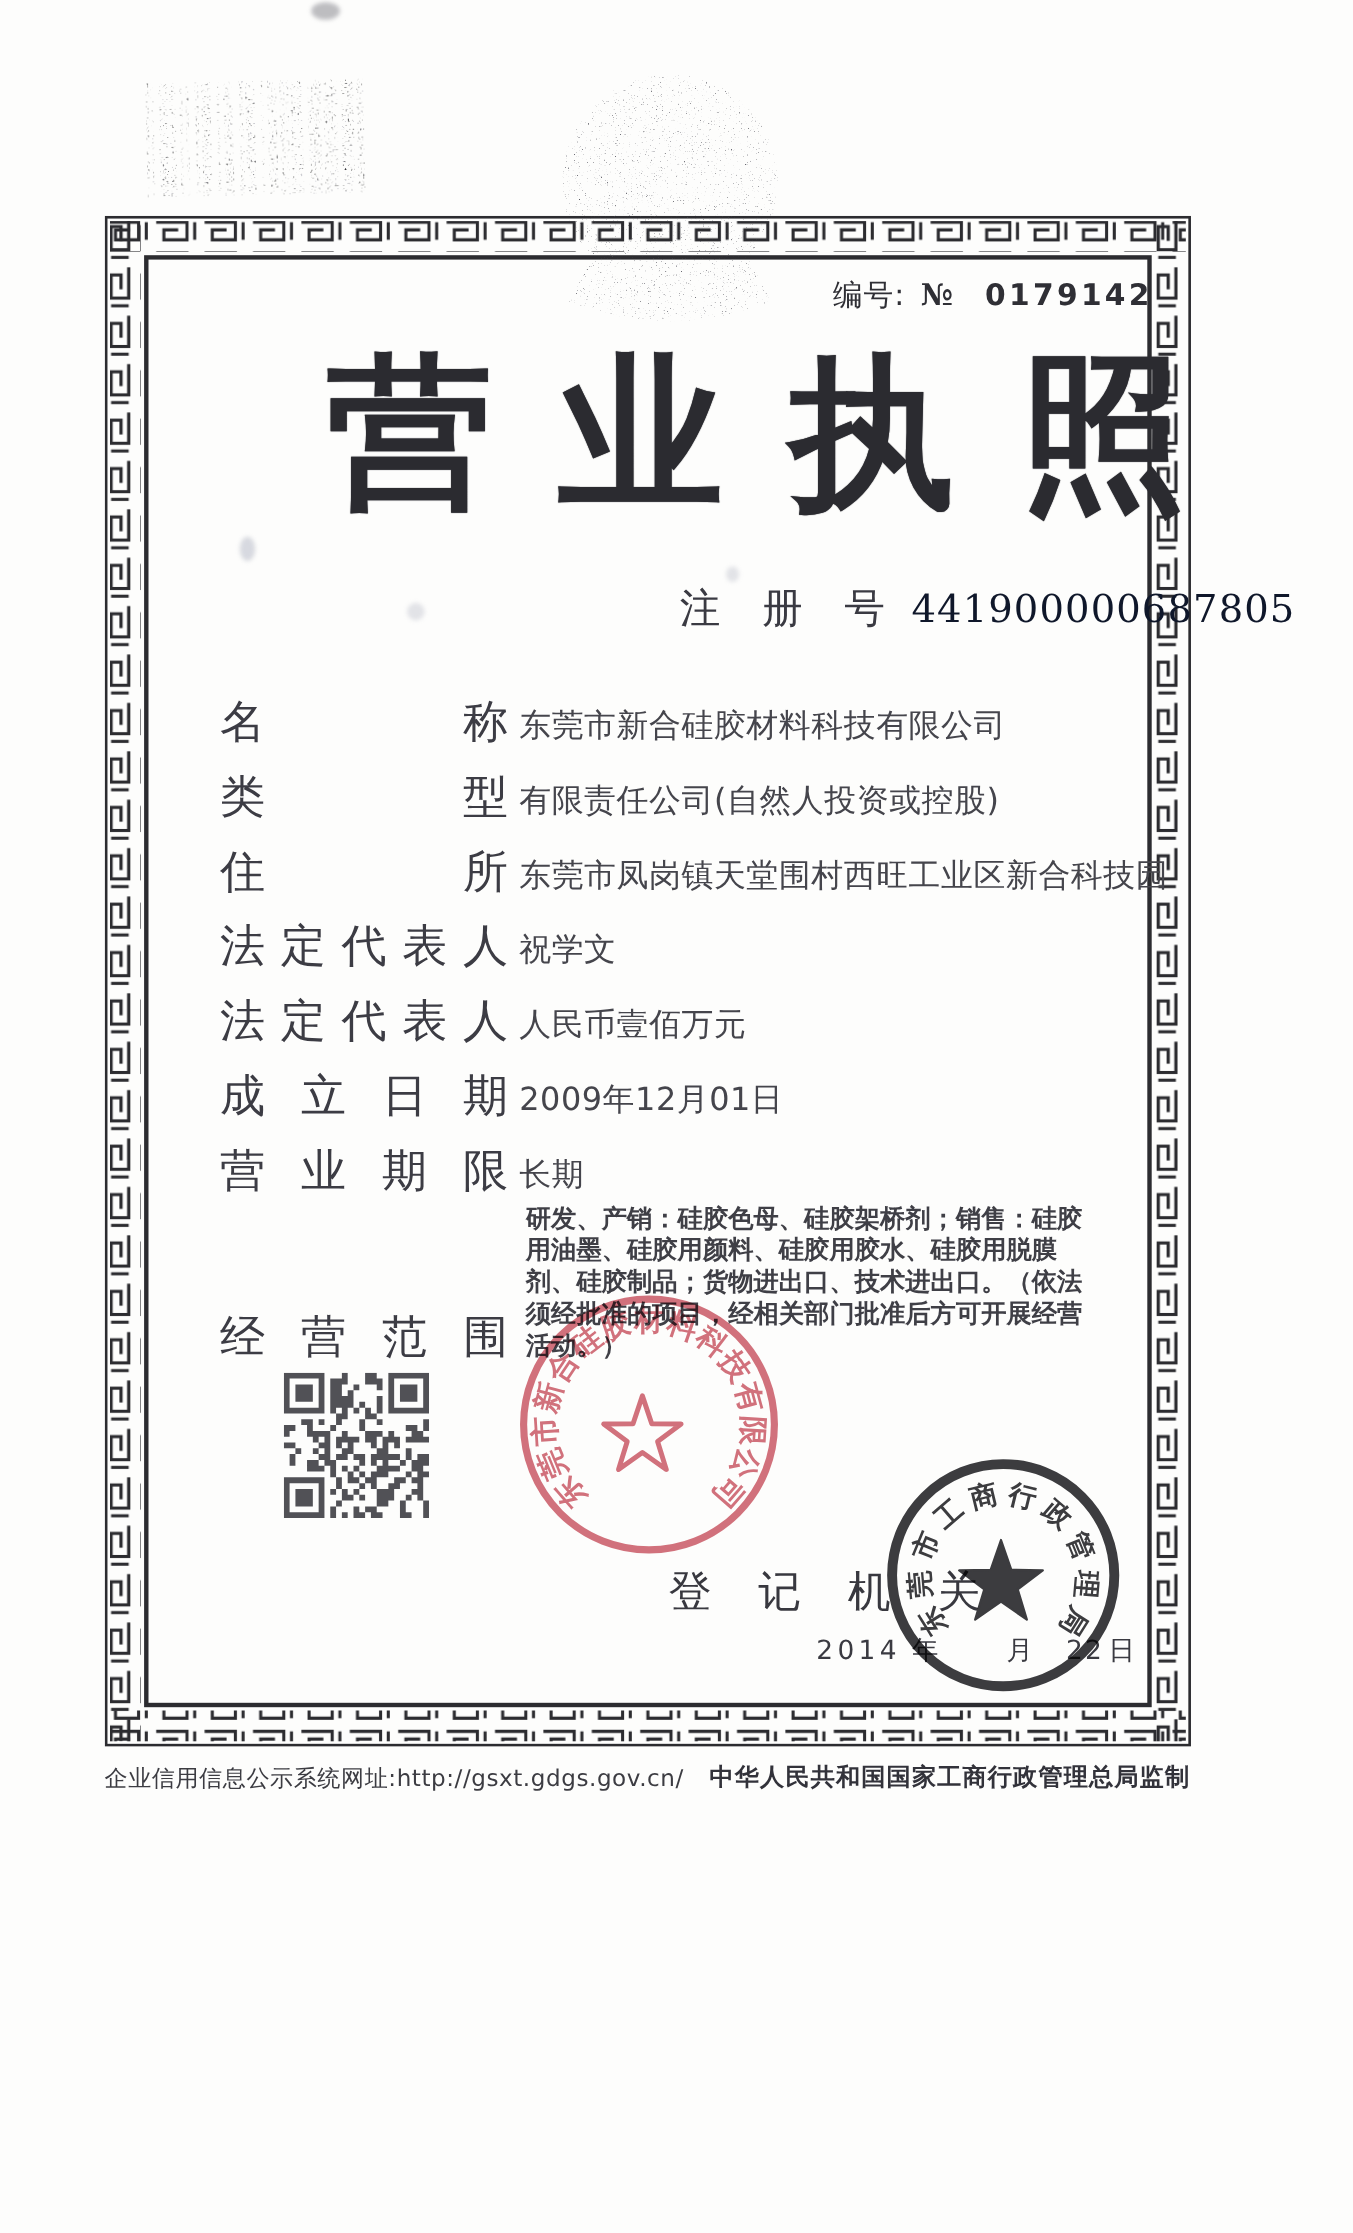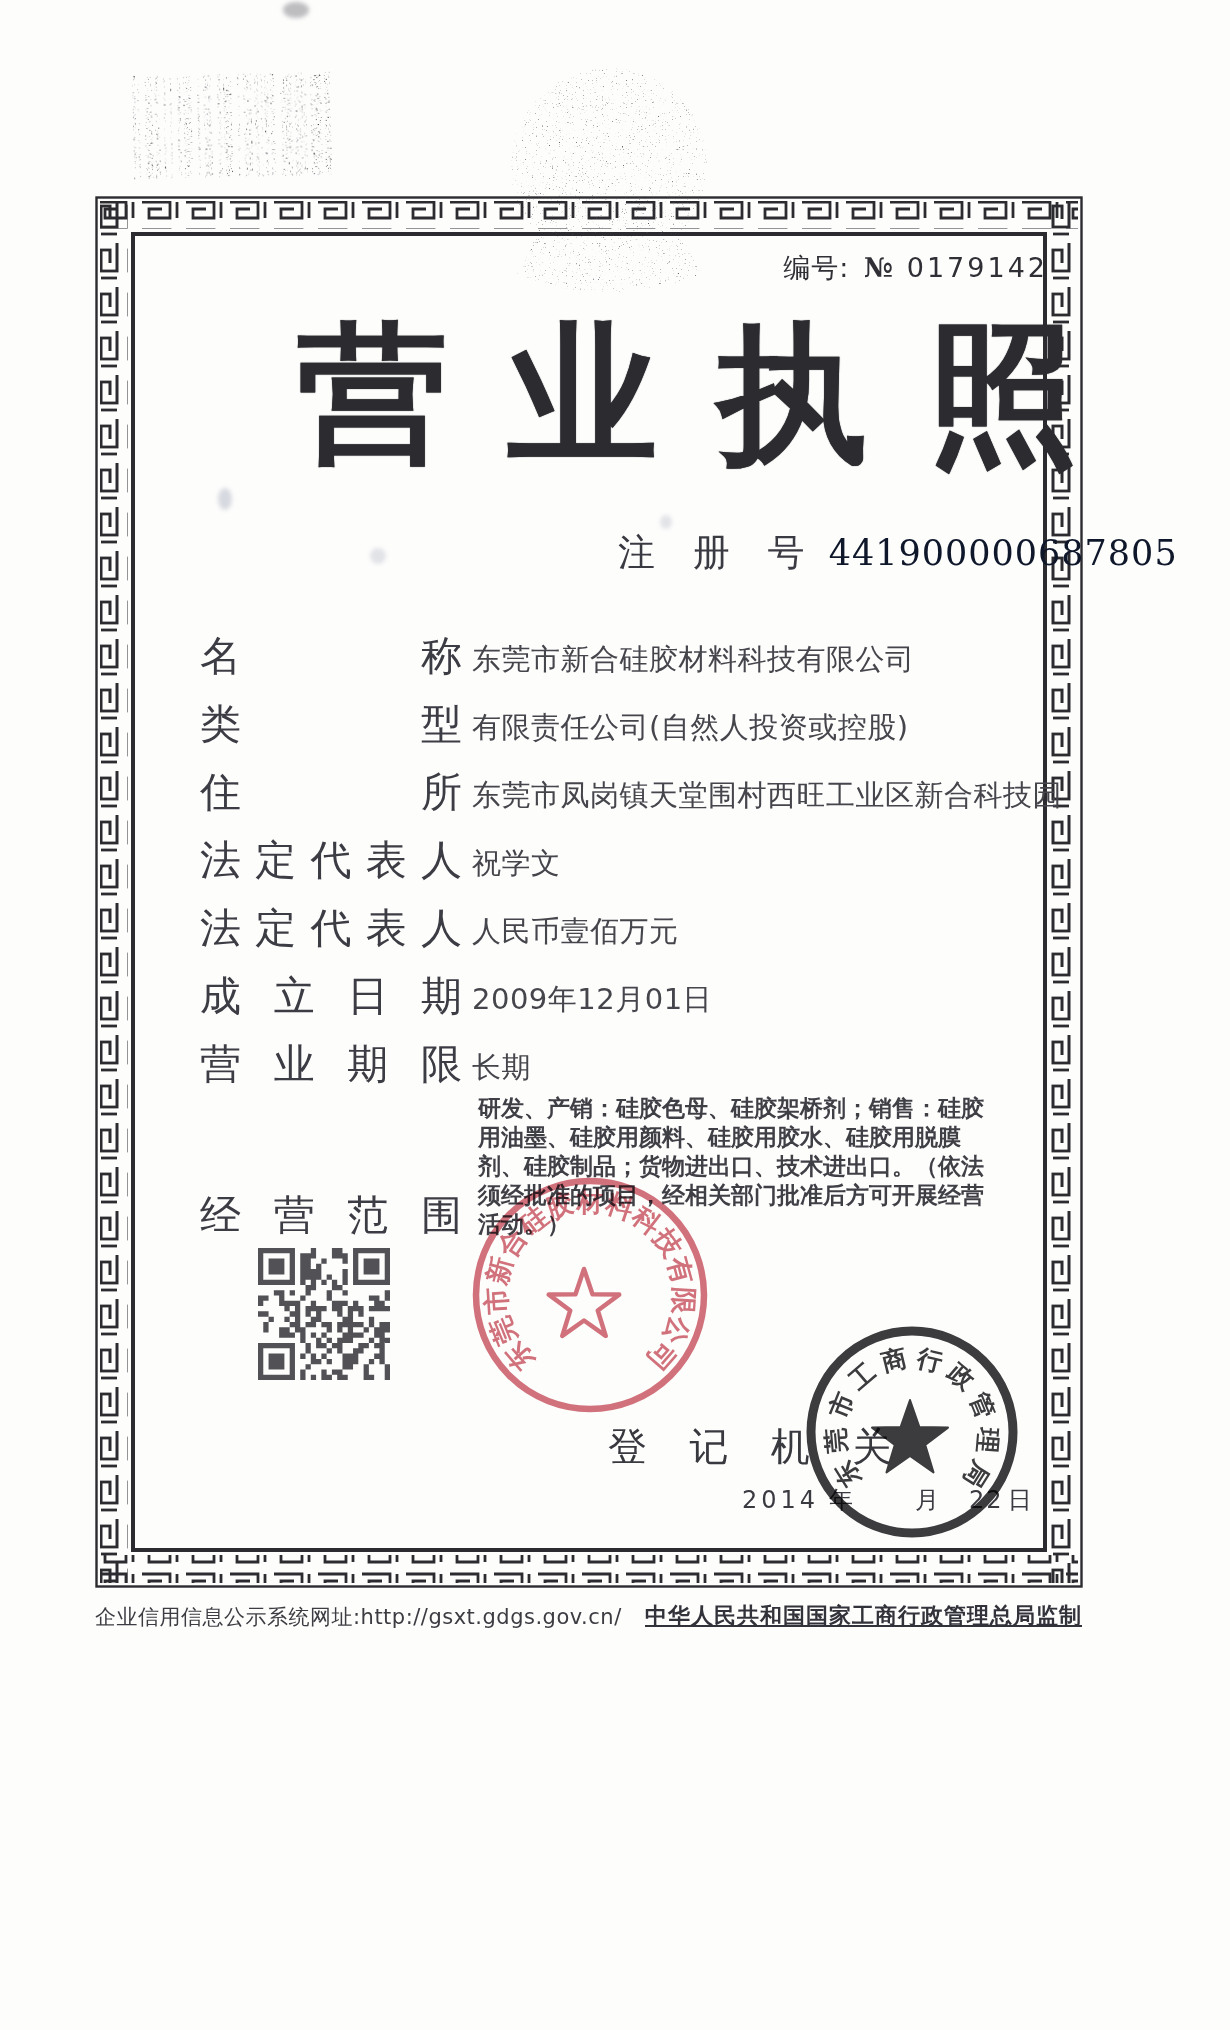--- a/index.html
+++ b/index.html
@@ -11,21 +11,21 @@
   }
   
   .frame{position:absolute;left:95px;top:196px;z-index:1;}
   
   .barcode{position:absolute;left:133px;top:70px;z-index:2;transform:rotate(-1.3deg);opacity:.92;}
   
   .emblem{position:absolute;left:505px;top:62px;z-index:3;opacity:.93;}
   
   .serial{position:absolute;top:250px;right:182px;z-index:4;font-size:27px;color:#2f2f35;letter-spacing:1px;white-space:nowrap;}
   .serial .no{font-family:"DejaVu Serif","Liberation Serif",serif;font-weight:700;margin-left:14px;}
-  .serial .digits{font-weight:400;margin-left:13px;letter-spacing:3px;}
+  .serial .digits{font-weight:700;margin-left:28px;letter-spacing:3px;}
   
   .title{
     position:absolute;left:95px;top:312px;width:1185px;z-index:4;
     text-align:center;font-size:150px;line-height:1.1;font-weight:900;
     letter-spacing:60px;padding-left:60px;box-sizing:border-box;
     color:#2b2b30;text-shadow:0 0 1px #2b2b30;
   }
   
   .regline{position:absolute;left:618px;top:528px;z-index:4;white-space:nowrap;}
   .regline .lab{font-size:37px;letter-spacing:13px;color:#3a3a42;}
@@ -50,21 +50,21 @@
   
   .registrar{position:absolute;left:608px;top:1420px;z-index:4;font-size:39px;letter-spacing:15px;color:#38383f;white-space:nowrap;}
   .dateline{position:absolute;left:742px;top:1484px;z-index:4;font-size:24px;color:#3a3a41;display:flex;align-items:baseline;white-space:nowrap;}
   .dateline .y{letter-spacing:4px;}
   .dateline .u1{margin-left:10px;}
   .dateline .u2{margin-left:62px;}
   .dateline .d{margin-left:30px;letter-spacing:2px;text-align:center;}
   .dateline .u3{margin-left:4px;}
   
   .footer-left{position:absolute;left:95px;top:1603px;z-index:4;font-size:21px;color:#3c3c42;letter-spacing:.5px;}
-  .footer-right{position:absolute;right:148px;top:1601px;z-index:4;font-size:22px;font-weight:600;color:#32323a;letter-spacing:1px;text-decoration:underline;}
+  .footer-right{position:absolute;right:148px;top:1601px;z-index:4;font-size:22px;font-weight:600;color:#32323a;letter-spacing:1px;}
   
   .smudge{position:absolute;border-radius:50%;filter:blur(2px);z-index:2;}
   .s1{left:283px;top:2px;width:26px;height:16px;background:rgba(110,110,120,.45);}
   .s2{left:218px;top:488px;width:14px;height:22px;background:rgba(130,135,160,.30);}
   .s3{left:370px;top:548px;width:16px;height:16px;background:rgba(130,135,160,.22);}
   .s4{left:660px;top:515px;width:12px;height:14px;background:rgba(130,135,160,.22);}
 </style>
 </head>
 <body>
 

